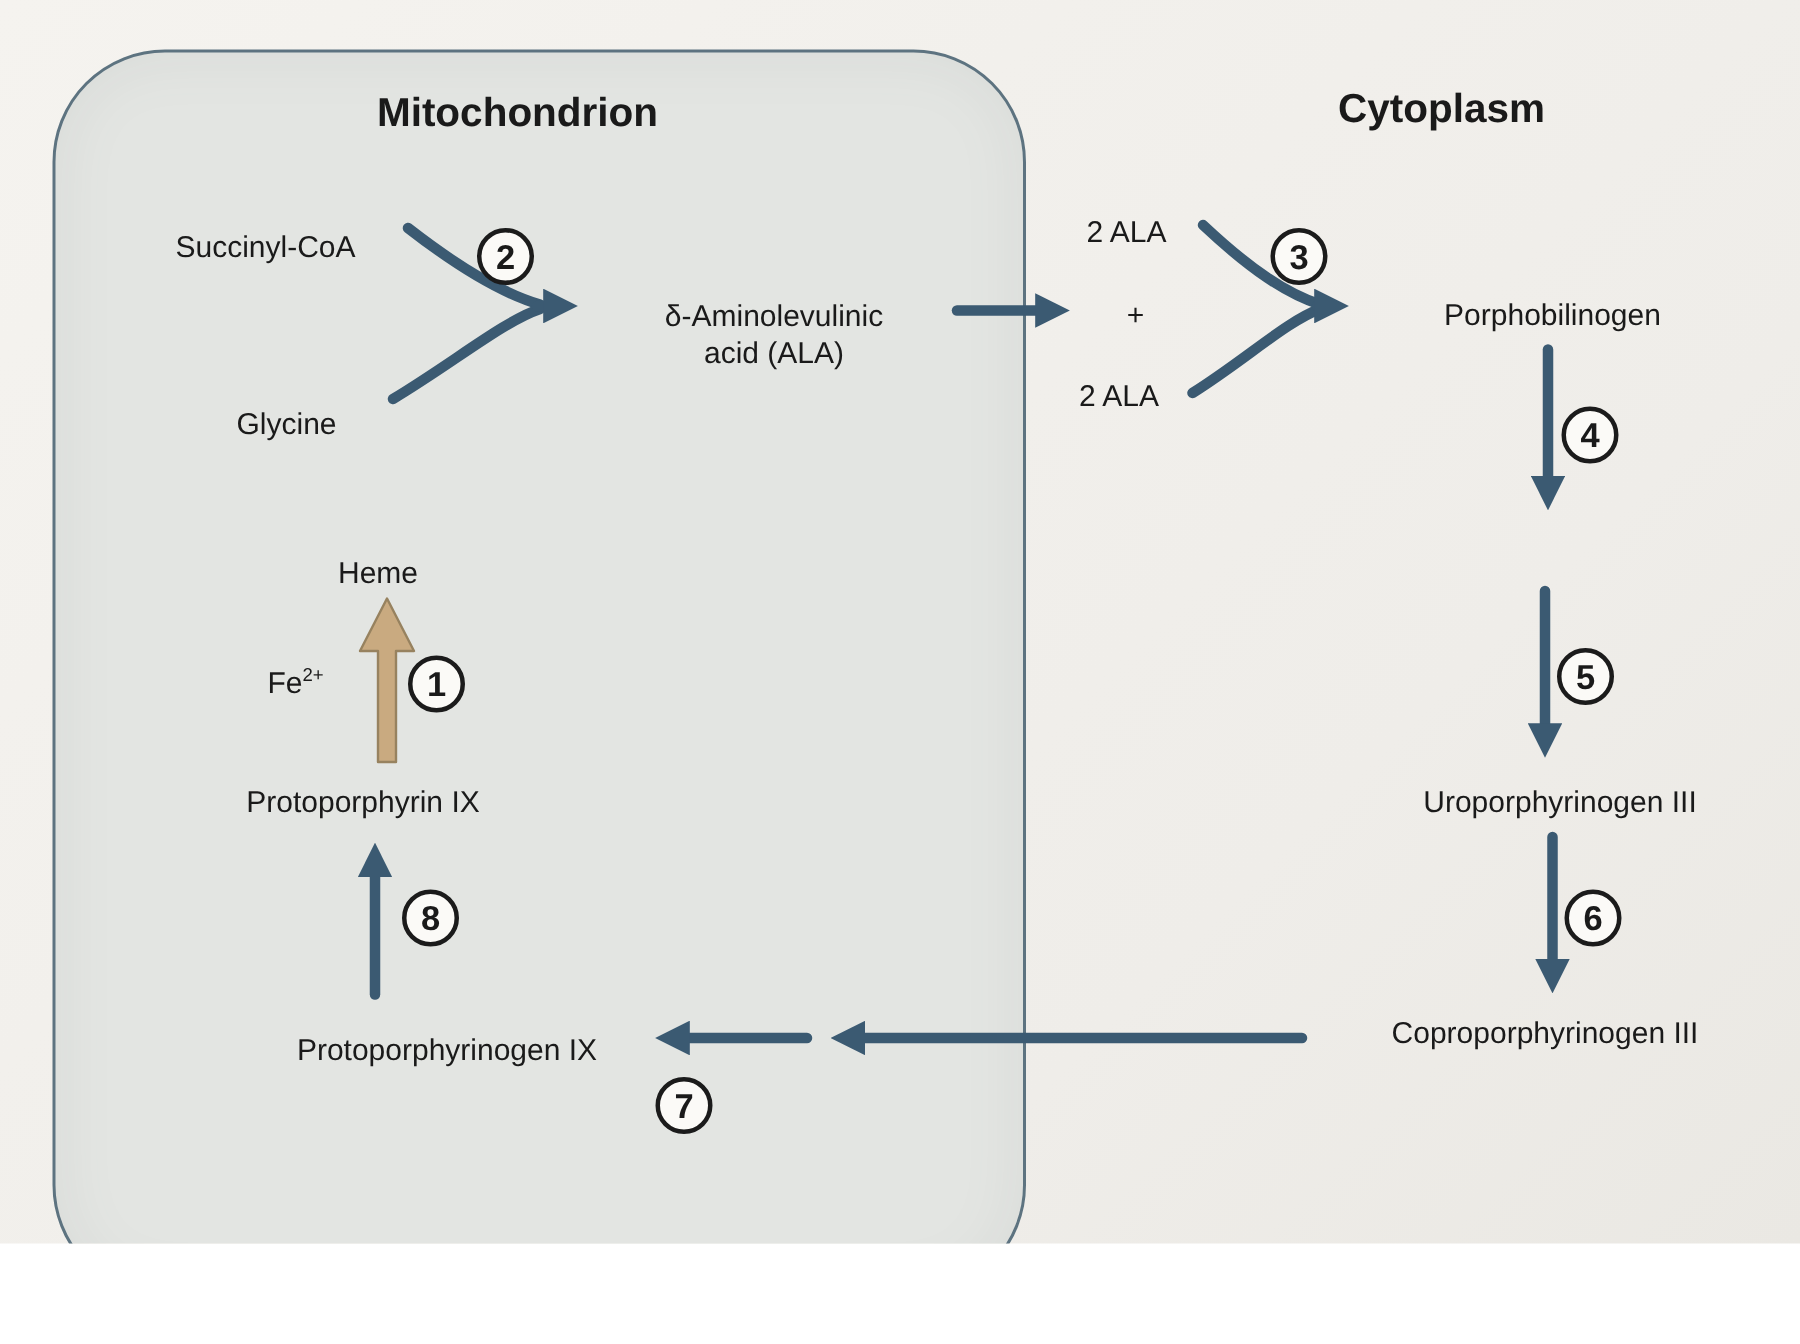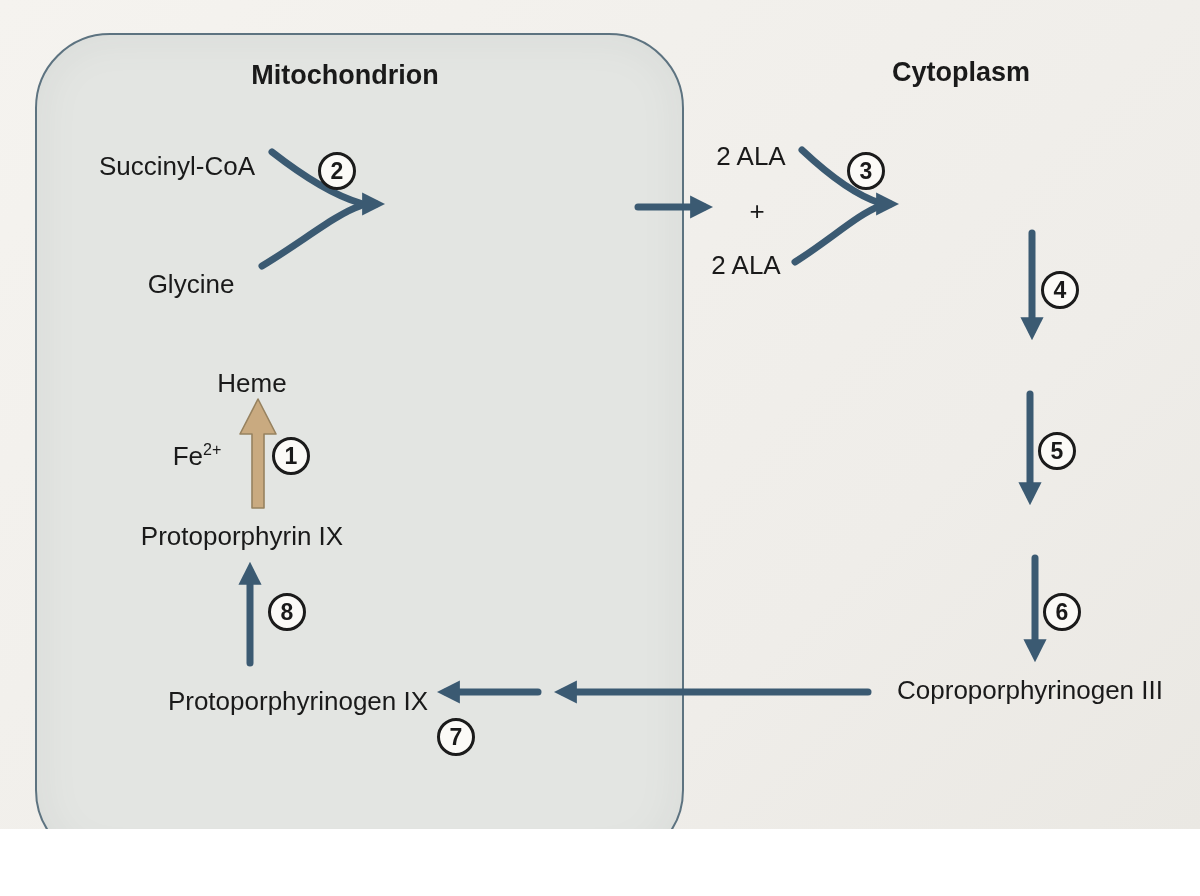--- a/index.html
+++ b/index.html
@@ -43,21 +43,21 @@
   .heme-arrow {
     fill: var(--heme-arrow-fill, #c9aa80);
     stroke: var(--heme-arrow-border, #97825f);
     stroke-width: 1.6;
     stroke-linejoin: round;
   }
   .label {
     position: absolute;
     transform: translate(-50%, -50%);
     white-space: nowrap;
-    font-size: 26px;
+    font-size: 20px;
     line-height: 1.25;
     text-align: center;
   }
   .label.bold {
     font-weight: bold;
     font-size: 27px;
   }
   .label .line {
     display: block;
   }
@@ -118,25 +118,31 @@
 
     <polygon class="heme-arrow" points="252,508 252,434 240,434 258,399 276,434 264,434 264,508"></polygon>
   </svg>
 
   <div class="label bold" style="left:345px; top:76px;">Mitochondrion</div>
   <div class="label bold" style="left:961px; top:73px;">Cytoplasm</div>
 
   <div class="label" style="left:177px; top:166px;">Succinyl-CoA</div>
   <div class="label" style="left:191px; top:258px;margin-top:26px;">Glycine</div>
 
+  <div class="label" style="left:516px; top:224px;">
+    <span class="line">δ-Aminolevulinic</span>
+    <span class="line">acid (ALA)</span>
+  </div>
 
   <div class="label" style="left:751px; top:156px;">2 ALA</div>
   <div class="label" style="left:757px; top:211px;">+</div>
   <div class="label" style="left:746px; top:265px;">2 ALA</div>
 
+  <div class="label" style="left:1035px; top:211px;">Porphobilinogen</div>
+  <div class="label" style="left:1040px; top:536px;">Uroporphyrinogen III</div>
   <div class="label" style="left:1030px; top:690px;">Coproporphyrinogen III</div>
 
   <div class="label" style="left:262px; top:701px;margin-left:36px;">Protoporphyrinogen IX</div>
   <div class="label" style="left:242px; top:536px;">Protoporphyrin IX</div>
   <div class="label" style="left:197px; top:456px;">
     <span>Fe</span><sup class="charge">2+</sup>
   </div>
   <div class="label" style="left:252px; top:383px;text-align:center;">Heme</div>
 
   <div class="step" style="left:291px; top:456px;">1</div>

